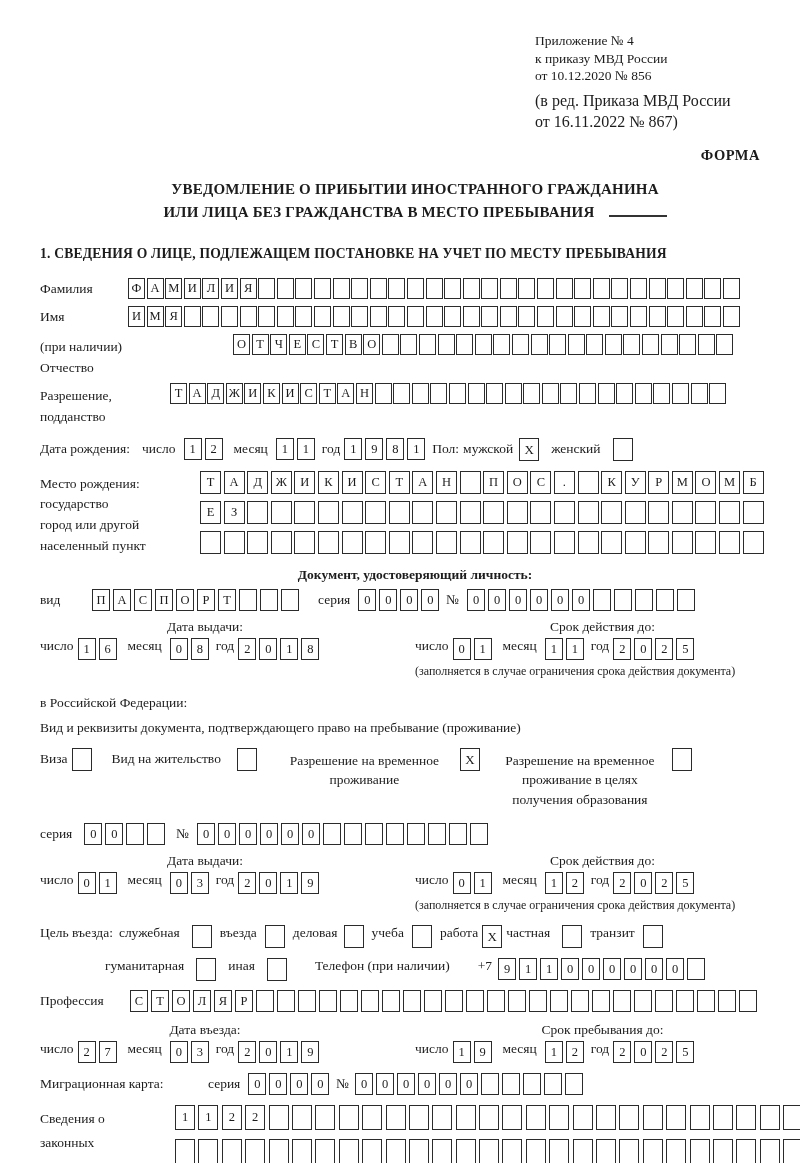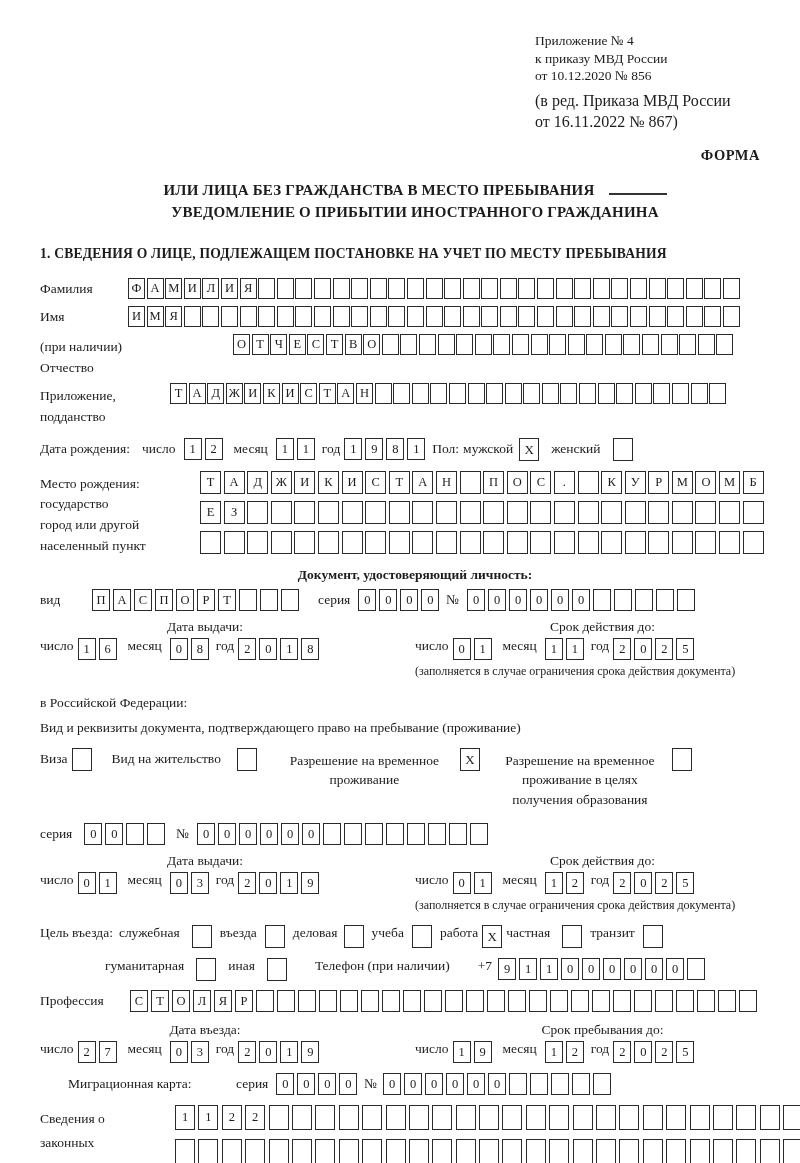--- a/index.html
+++ b/index.html
@@ -84,24 +84,24 @@
     <span class="line">от 10.12.2020 № 856</span>
     <div class="rev">
       <span class="line">(в ред. Приказа МВД России</span>
       <span class="line">от 16.11.2022 № 867)</span>
     </div>
   </div>
 
   <div class="forma">ФОРМА</div>
 
   <div class="title">
+    <div>УВЕДОМЛЕНИЕ О ПРИБЫТИИ ИНОСТРАННОГО ГРАЖДАНИНА</div>
     <div>
       <span>ИЛИ ЛИЦА БЕЗ ГРАЖДАНСТВА В МЕСТО ПРЕБЫВАНИЯ</span><span class="blank-line"></span>
     </div>
-    <div>УВЕДОМЛЕНИЕ О ПРИБЫТИИ ИНОСТРАННОГО ГРАЖДАНИНА</div>
   </div>
 
   <div class="section-heading">1. СВЕДЕНИЯ О ЛИЦЕ, ПОДЛЕЖАЩЕМ ПОСТАНОВКЕ НА УЧЕТ ПО МЕСТУ ПРЕБЫВАНИЯ</div>
 
   <div class="row" style="margin-top:16px;">
     <div class="lbl" style="width:88px;">Фамилия</div>
     <div class="cells"><span class="cell">Ф</span><span class="cell">А</span><span class="cell">М</span><span class="cell">И</span><span class="cell">Л</span><span class="cell">И</span><span class="cell">Я</span><span class="cell"></span><span class="cell"></span><span class="cell"></span><span class="cell"></span><span class="cell"></span><span class="cell"></span><span class="cell"></span><span class="cell"></span><span class="cell"></span><span class="cell"></span><span class="cell"></span><span class="cell"></span><span class="cell"></span><span class="cell"></span><span class="cell"></span><span class="cell"></span><span class="cell"></span><span class="cell"></span><span class="cell"></span><span class="cell"></span><span class="cell"></span><span class="cell"></span><span class="cell"></span><span class="cell"></span><span class="cell"></span><span class="cell"></span></div>
   </div>
 
   <div class="row">
@@ -112,21 +112,21 @@
   <div class="row">
     <div class="lbl lbl2" style="width:193px;">
       <div>(при наличии)</div>
       <div>Отчество</div>
     </div>
     <div class="cells"><span class="cell">О</span><span class="cell">Т</span><span class="cell">Ч</span><span class="cell">Е</span><span class="cell">С</span><span class="cell">Т</span><span class="cell">В</span><span class="cell">О</span><span class="cell"></span><span class="cell"></span><span class="cell"></span><span class="cell"></span><span class="cell"></span><span class="cell"></span><span class="cell"></span><span class="cell"></span><span class="cell"></span><span class="cell"></span><span class="cell"></span><span class="cell"></span><span class="cell"></span><span class="cell"></span><span class="cell"></span><span class="cell"></span><span class="cell"></span><span class="cell"></span><span class="cell"></span></div>
   </div>
 
   <div class="row" style="margin-top:4px;">
     <div class="lbl lbl2" style="width:130px;">
-      <div>Приложение,</div>
+      <div>Разрешение,</div>
       <div>подданство</div>
     </div>
     <div class="cells"><span class="cell">Т</span><span class="cell">А</span><span class="cell">Д</span><span class="cell">Ж</span><span class="cell">И</span><span class="cell">К</span><span class="cell">И</span><span class="cell">С</span><span class="cell">Т</span><span class="cell">А</span><span class="cell">Н</span><span class="cell"></span><span class="cell"></span><span class="cell"></span><span class="cell"></span><span class="cell"></span><span class="cell"></span><span class="cell"></span><span class="cell"></span><span class="cell"></span><span class="cell"></span><span class="cell"></span><span class="cell"></span><span class="cell"></span><span class="cell"></span><span class="cell"></span><span class="cell"></span><span class="cell"></span><span class="cell"></span><span class="cell"></span></div>
   </div>
 
   <div class="inline" style="margin-top:10px;">
     <span class="t">Дата рождения:</span>
     <span class="t gap12">число</span>
     <span class="cells med gap8"><span class="cell">1</span><span class="cell">2</span></span>
     <span class="t gap8">месяц</span>
@@ -317,21 +317,21 @@
         <span class="t">число</span>
         <span class="cells med gap4"><span class="cell">1</span><span class="cell">9</span></span>
         <span class="t gap8">месяц</span>
         <span class="cells med gap8"><span class="cell">1</span><span class="cell">2</span></span>
         <span class="t gap4">год</span>
         <span class="cells med gap4"><span class="cell">2</span><span class="cell">0</span><span class="cell">2</span><span class="cell">5</span></span>
       </div>
     </div>
   </div>
 
-  <div class="inline" style="margin-top:10px;margin-left:28px;">
+  <div class="inline" style="margin-top:10px;">
     <span class="t" style="width:168px;">Миграционная карта:</span>
     <span class="t">серия</span>
     <span class="cells med gap8"><span class="cell">0</span><span class="cell">0</span><span class="cell">0</span><span class="cell">0</span></span>
     <span class="t gap4">№</span>
     <span class="cells med gap6"><span class="cell">0</span><span class="cell">0</span><span class="cell">0</span><span class="cell">0</span><span class="cell">0</span><span class="cell">0</span><span class="cell"></span><span class="cell"></span><span class="cell"></span><span class="cell"></span><span class="cell"></span></span>
   </div>
 
   <div class="rep-wrap">
     <div class="rep-labels">
       <div>Сведения о</div>

